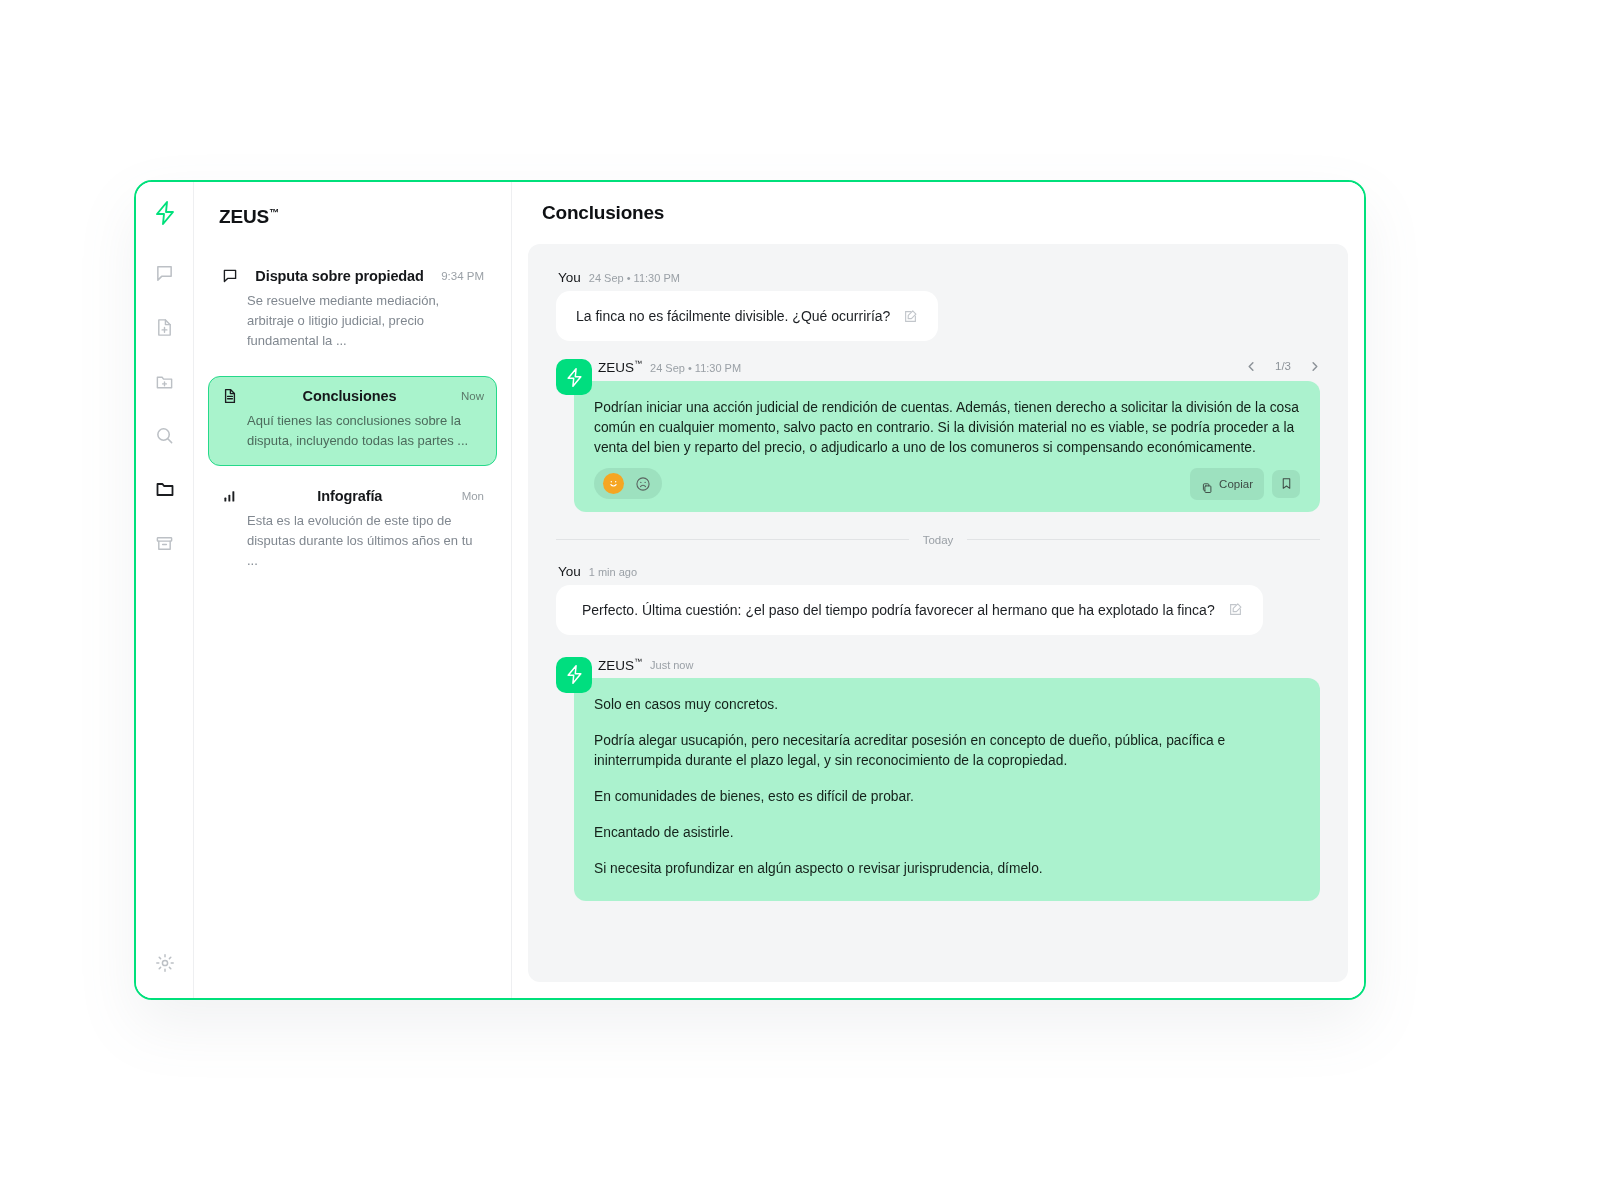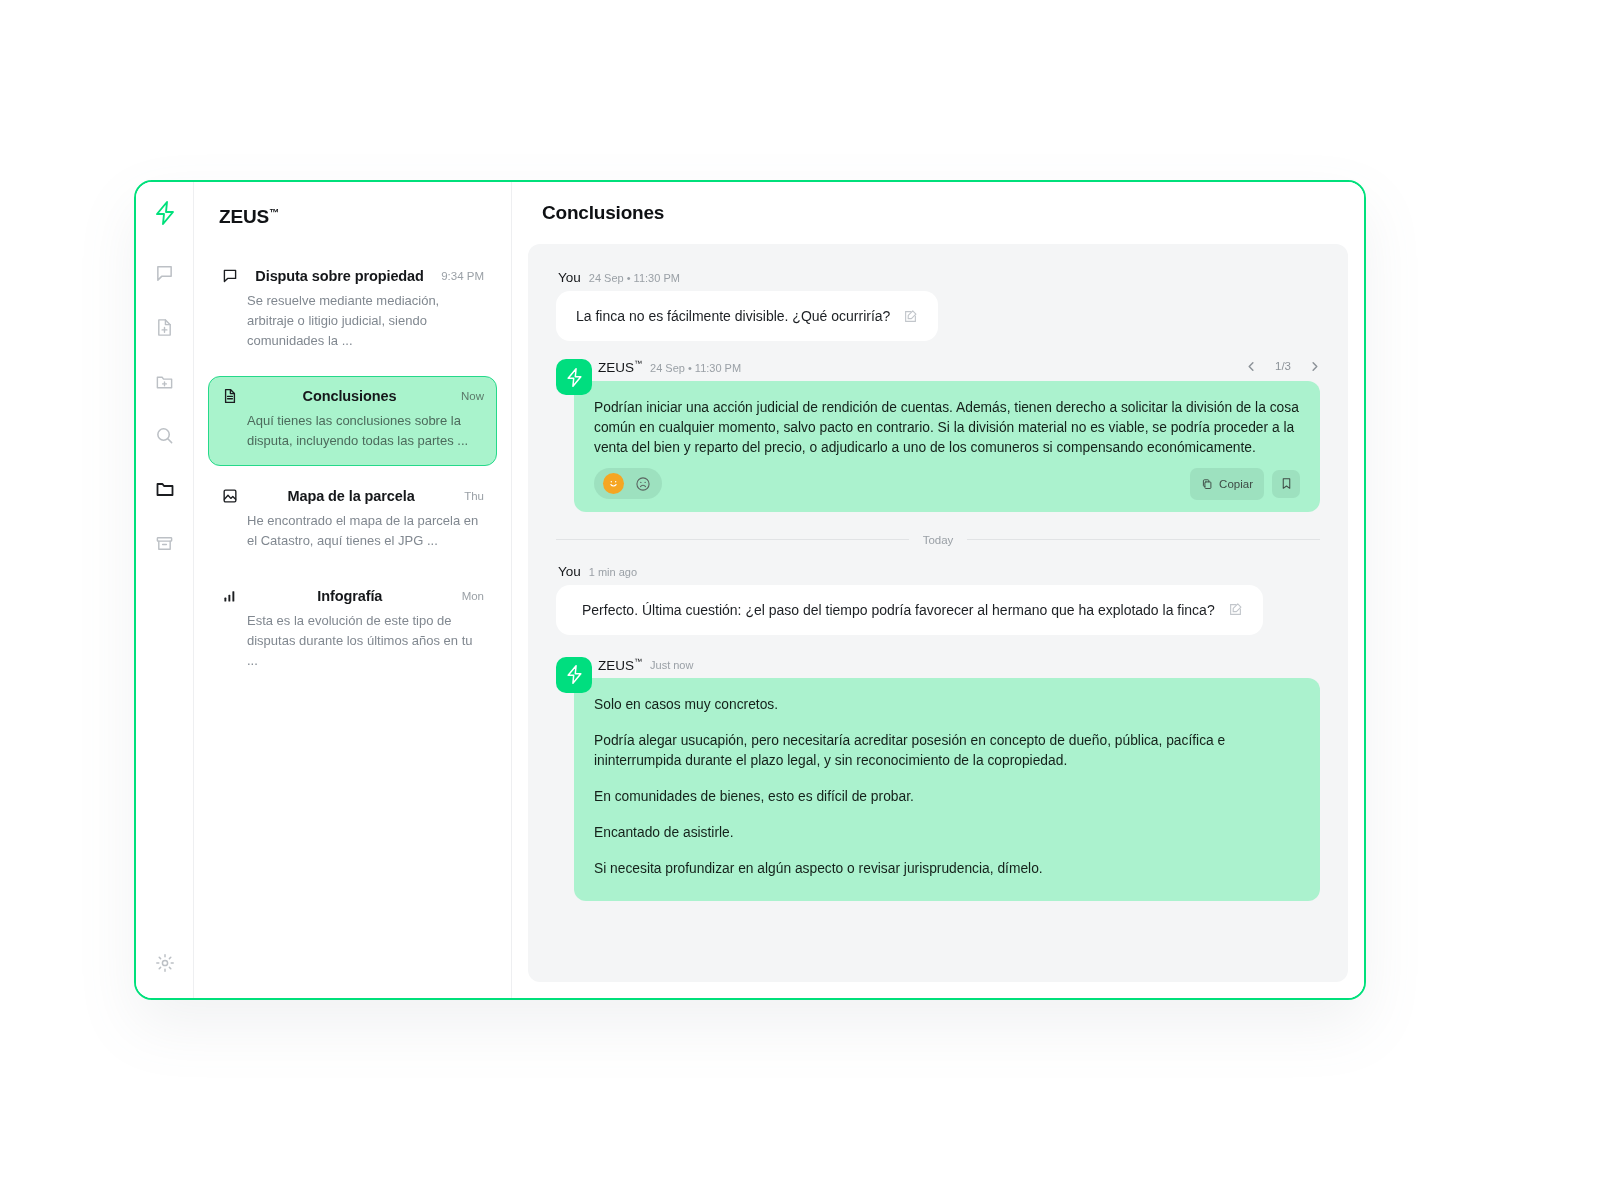--- a/index.html
+++ b/index.html
@@ -237,21 +237,21 @@
     width: 21px; height: 21px;
     display: flex; align-items: center; justify-content: center;
     border-radius: 50%;
     cursor: pointer;
     color: #5A6460;
   }
   .reaction.picked { background: #F5A623; color: #ffffff; }
   .action-right { margin-left: auto; display: flex; align-items: center; gap: 8px; }
   .copy-btn {
     display: inline-flex;
-    align-items: center;
+    align-items: flex-end;
     gap: 6px;
     background: rgba(18,60,40,0.09);
     border-radius: 7px;
     padding: 6px 11px;
     font-size: 11.5px;
     color: #3E4B45;
     cursor: pointer;
   }
   .bookmark-btn {
     width: 28px; height: 28px;
@@ -392,51 +392,38 @@
     <div class="conv-item">
       <div class="conv-head">
         <span class="conv-icon">
           <svg width="16" height="16" viewBox="0 0 20 20" fill="none" stroke="currentColor" stroke-width="1.7" stroke-linejoin="round" stroke-linecap="round">
               <path d="M3 3h14v10H7l-4 4z"></path>
             </svg>
         </span>
         <span class="conv-title">Disputa sobre propiedad</span>
         <span class="conv-time">9:34 PM</span>
       </div>
-      <div class="conv-snippet">Se resuelve mediante mediación, arbitraje o litigio judicial, siendo comunidades la ...</div>
+      <div class="conv-snippet">Se resuelve mediante mediación, arbitraje o litigio judicial, precio fundamental la ...</div>
     </div>
 
     <div class="conv-item selected">
       <div class="conv-head">
         <span class="conv-icon">
           <svg width="16" height="16" viewBox="0 0 20 20" fill="none" stroke="currentColor" stroke-width="1.7" stroke-linejoin="round" stroke-linecap="round">
               <path d="M4.5 2h6l5 5v11h-11z"></path>
               <path d="M10.5 2v5h5"></path>
               <path d="M7 10.5h6M7 13.5h6"></path>
             </svg>
         </span>
         <span class="conv-title">Conclusiones</span>
         <span class="conv-time">Now</span>
       </div>
       <div class="conv-snippet">Aquí tienes las conclusiones sobre la disputa, incluyendo todas las partes ...</div>
     </div>
 
-    <div class="conv-item">
-      <div class="conv-head">
-        <span class="conv-icon">
-          <svg width="16" height="16" viewBox="0 0 20 20" fill="none" stroke="currentColor" stroke-width="1.7" stroke-linejoin="round" stroke-linecap="round">
-              <rect x="2.7" y="2.7" width="14.6" height="14.6" rx="1.6"></rect>
-              <path d="M3 14l4.5-5 3.5 4 2.5-2.5L17 14"></path>
-            </svg>
-        </span>
-        <span class="conv-title">Mapa de la parcela</span>
-        <span class="conv-time">Thu</span>
-      </div>
-      <div class="conv-snippet">He encontrado el mapa de la parcela en el Catastro, aquí tienes el JPG ...</div>
-    </div>
 
     <div class="conv-item">
       <div class="conv-head">
         <span class="conv-icon">
           <svg width="16" height="16" viewBox="0 0 20 20" fill="currentColor">
               <rect x="3" y="12" width="2.4" height="5" rx="0.8"></rect>
               <rect x="8" y="8.5" width="2.4" height="8.5" rx="0.8"></rect>
               <rect x="13" y="4" width="2.4" height="13" rx="0.8"></rect>
             </svg>
         </span>

